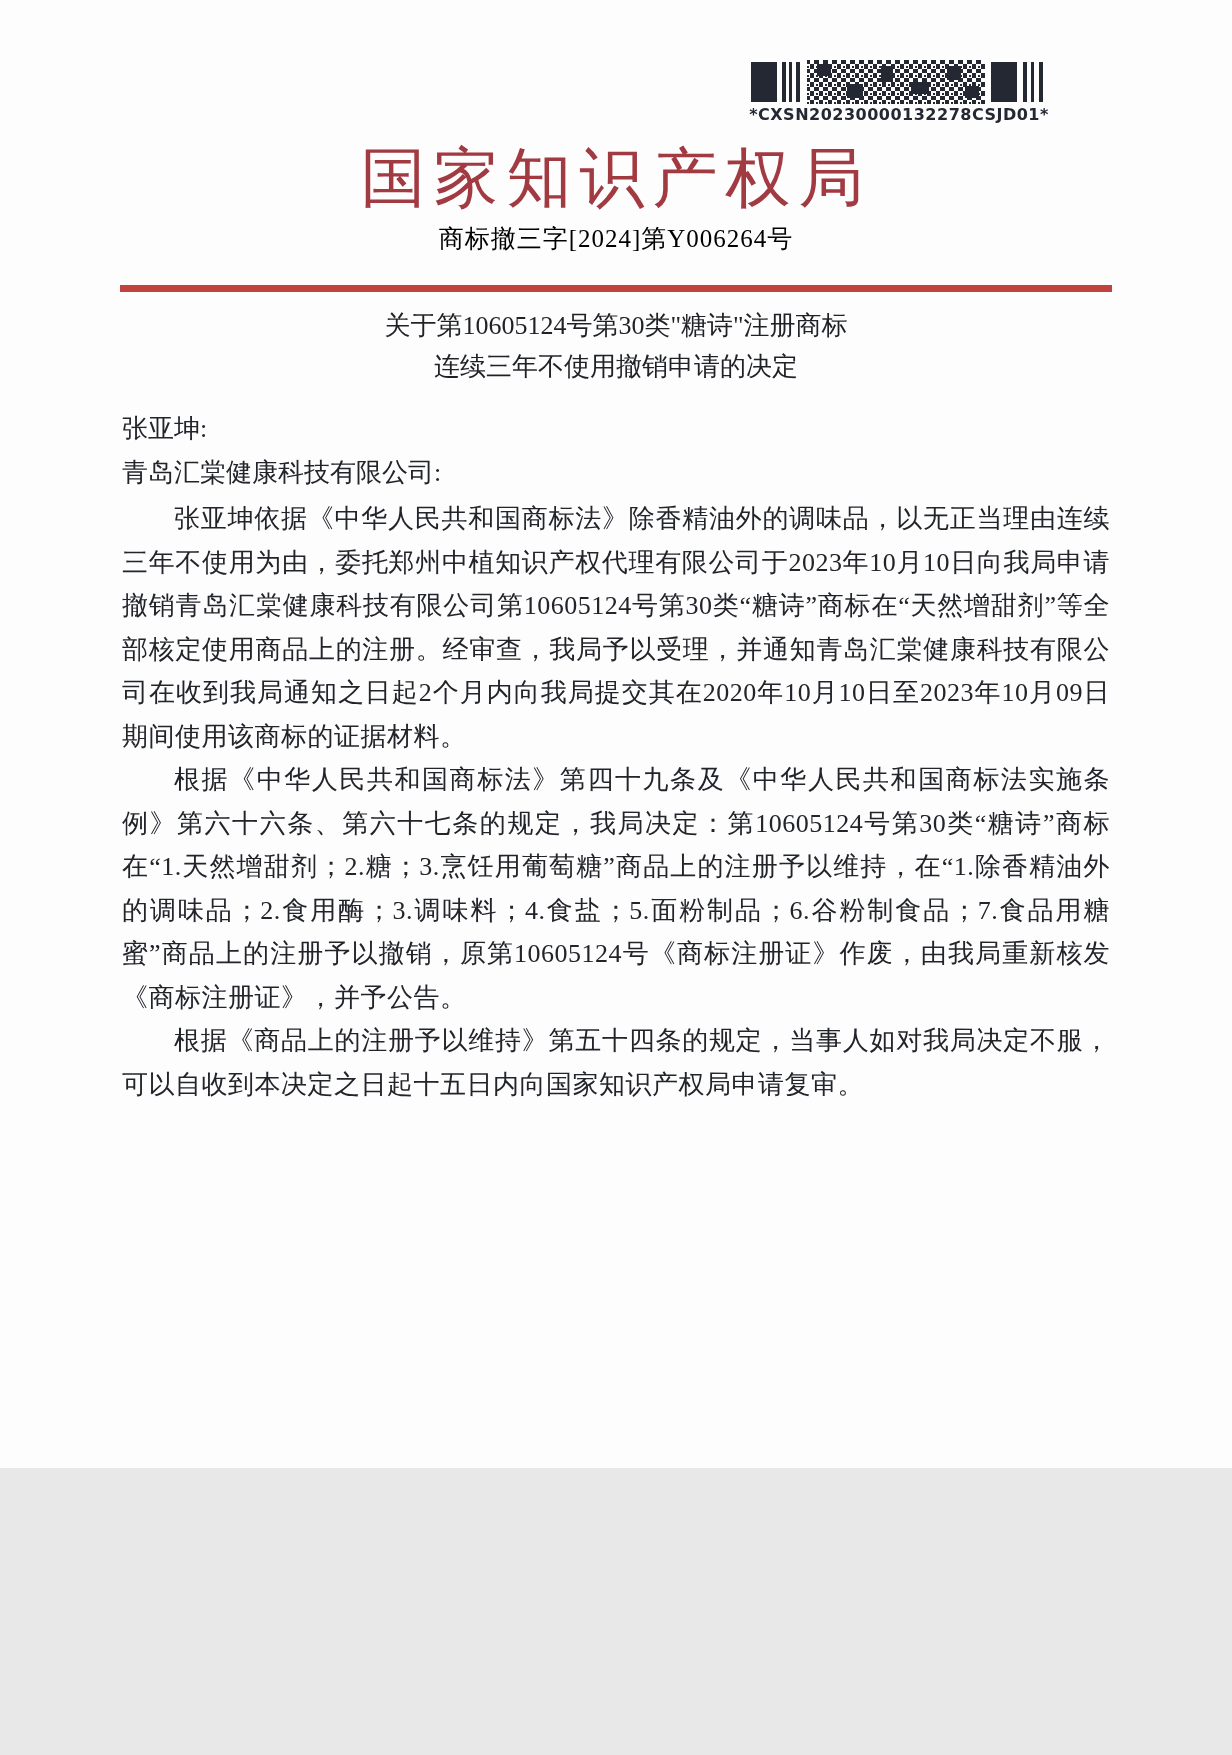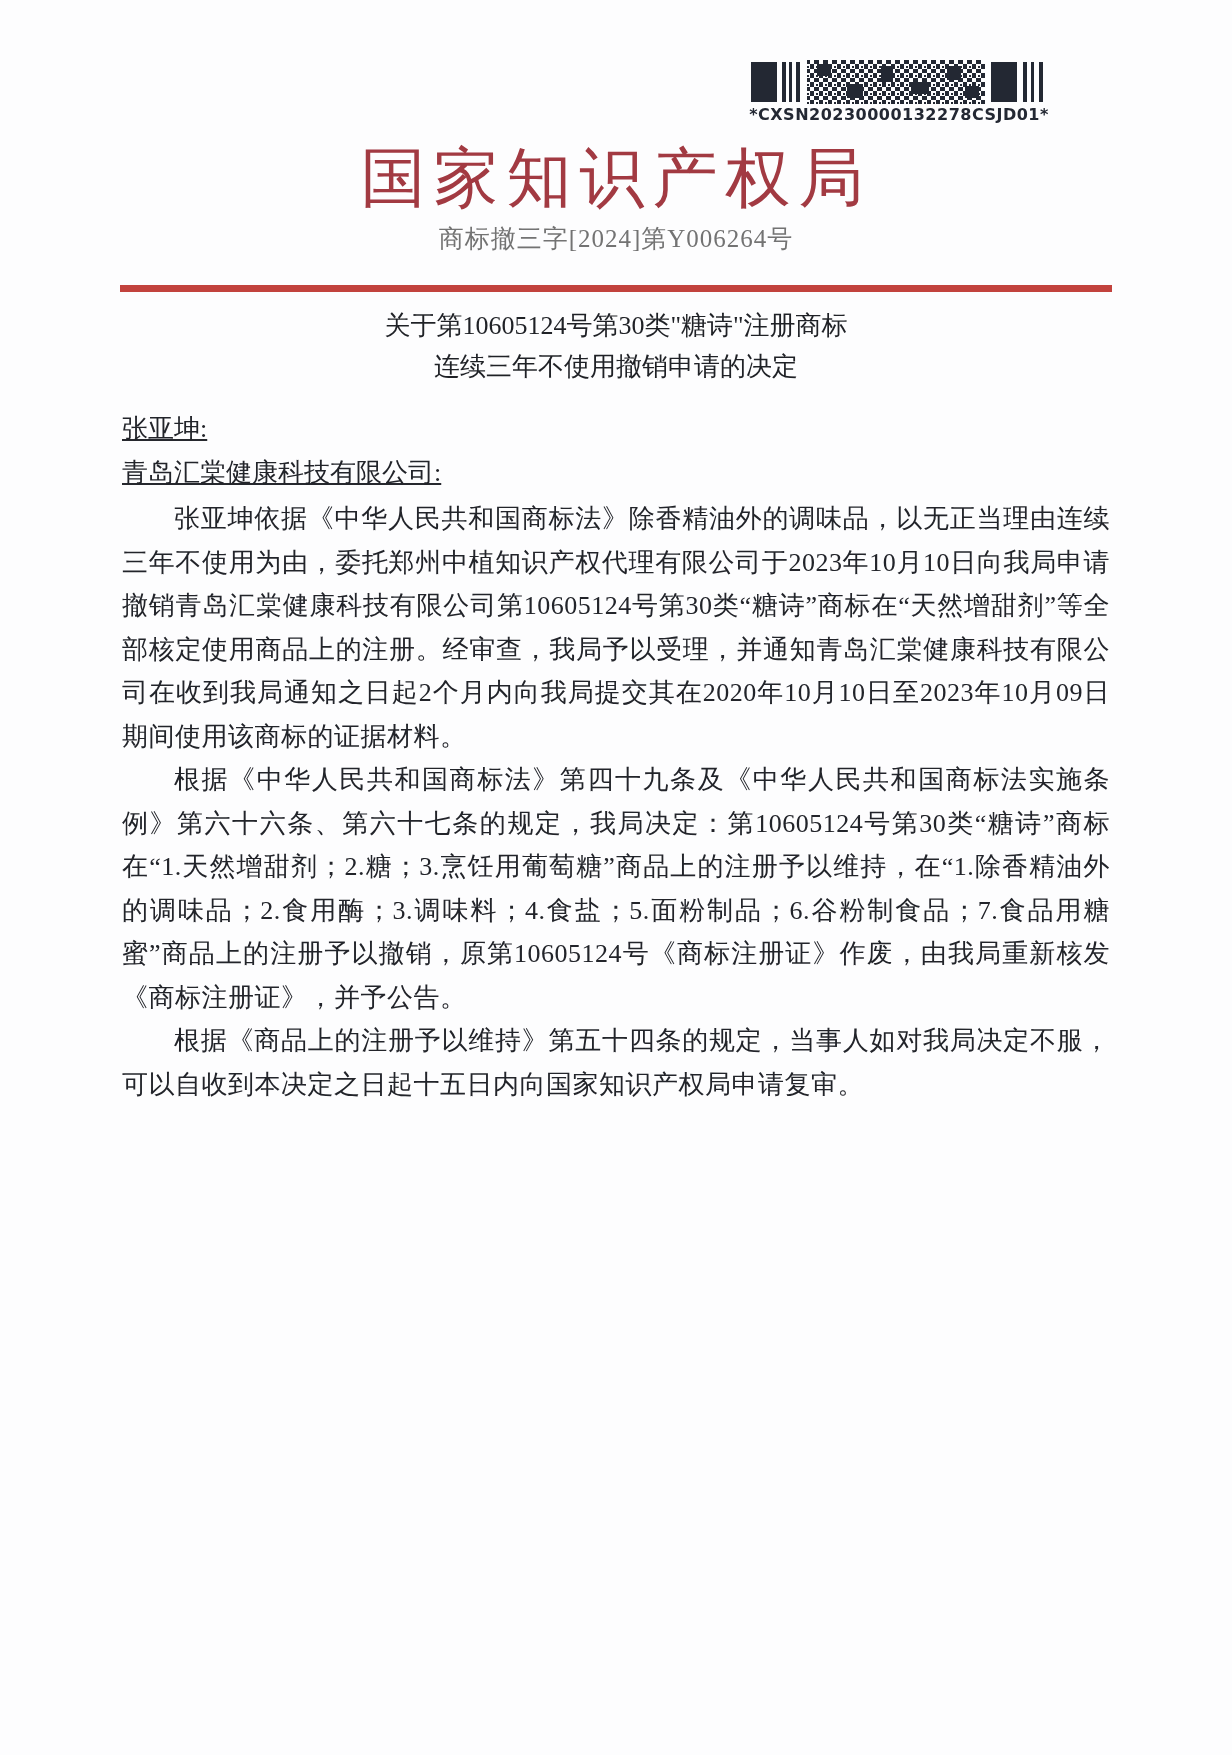--- a/index.html
+++ b/index.html
@@ -1,19 +1,19 @@
 <!DOCTYPE html>
 <html><head>
 <meta charset="utf-8">
 <style>
   html,body { margin:0; padding:0; }
   body { background:#e8e8e8; }
   .page {
     position:relative;
-    width:1232px; height:1755px;
+    width:1232px; height:1468px;
     margin:0 auto;
     background:#fdfdfe;
     box-sizing:border-box;
     padding:0 122px;
     overflow:hidden;
     font-family:"Liberation Serif","DejaVu Serif",serif;
     color:#26282e;
   }
   .barcode-block{
     margin-left:auto;
@@ -39,42 +39,42 @@
     font-weight:400;
     letter-spacing:8px;
     margin:26px 0 0 0;
     line-height:56px;
   }
   .doc-number{
     text-align:center;
     font-size:25px;
     margin-top:16px;
     letter-spacing:1px;
-    color:#737373;
+    color:#000000;
   }
   .red-divider{
     border:none;
     height:7px;
     background:#c2423d;
     margin:30px -2px 0 -2px;
   }
   .subject{
     text-align:center;
     font-size:26px;
     font-weight:500;
     line-height:41px;
     margin-top:13px;
     color:#1f2126;
   }
   .addressee{
     font-size:26px;
     line-height:44px;
     color:#22242a;
   }
-  .addressee-block{ margin-top:20px;text-decoration:underline; }
+  .addressee-block{ margin-top:20px; }
   .body-text{ margin-top:2px; }
   .body-para{
     margin:0;
     font-size:26px;
     line-height:43.5px;
     text-align:justify;
     text-indent:2em;
     color:#22242a;
     letter-spacing:0.5px;
   }

